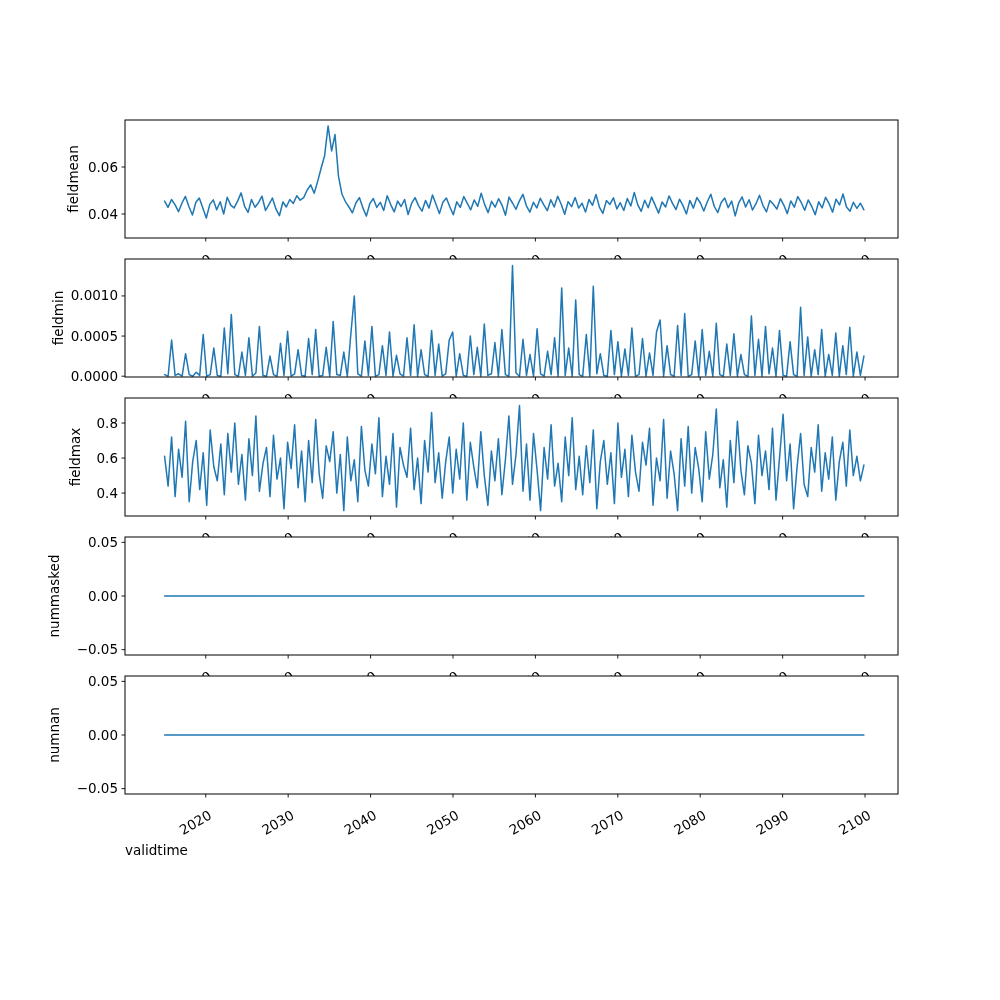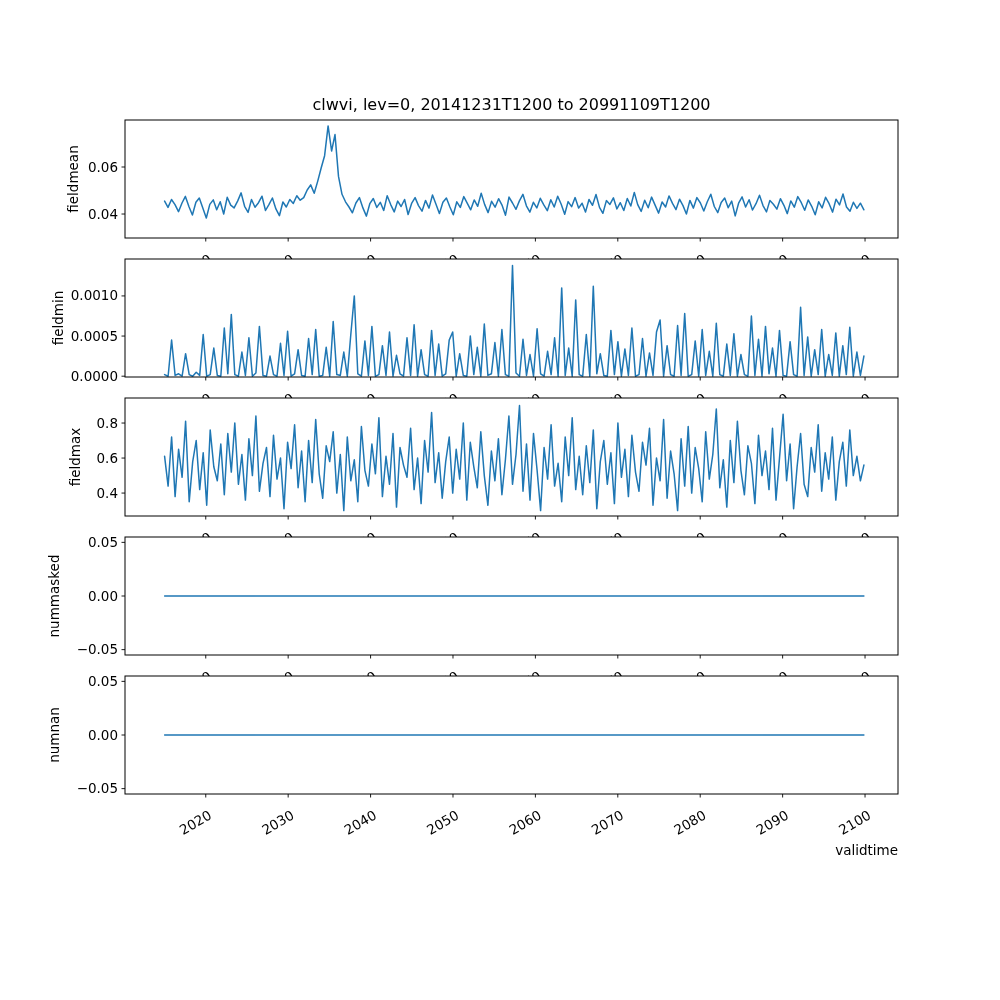--- a/index.html
+++ b/index.html
@@ -1,21 +1,21 @@
 <!DOCTYPE html>
 <html><head>
 <meta charset="utf-8">
 <style>
   html,body{margin:0;padding:0;background:#ffffff;}
   .fig{position:relative;width:1000px;height:1000px;background:#ffffff;overflow:hidden;
        font-family:"DejaVu Sans", sans-serif;color:#000;}
   svg text{font-family:"DejaVu Sans", sans-serif;fill:#000000;}
   .title{position:absolute;left:125px;width:773px;top:95px;text-align:center;
          font-size:16px;white-space:nowrap;}
-  .xlabel{position:absolute;left:125px;width:773px;top:842px;text-align:right;
+  .xlabel{position:absolute;left:125px;width:773px;top:842px;text-align:left;
           font-size:13.5px;}
   .ylabel{position:absolute;font-size:13.5px;white-space:nowrap;
           transform:translate(-50%,-50%) rotate(-90deg);}
 </style>
 </head>
 <body>
 
 <div class="fig">
   <svg id="chart-svg" width="1000" height="1000" viewBox="0 0 1000 1000">
       <g>
@@ -156,21 +156,20 @@
         <text x="624.8081023454156" y="818" text-anchor="end" font-size="13.5" transform="rotate(-30 624.8081023454156 818)">2070</text>
         <line x1="700.2174840085287" x2="700.2174840085287" y1="794" y2="797.5" stroke="#000000" stroke-width="0.9"></line>
         <text x="707.2174840085287" y="818" text-anchor="end" font-size="13.5" transform="rotate(-30 707.2174840085287 818)">2080</text>
         <line x1="782.6268656716417" x2="782.6268656716417" y1="794" y2="797.5" stroke="#000000" stroke-width="0.9"></line>
         <text x="789.6268656716417" y="818" text-anchor="end" font-size="13.5" transform="rotate(-30 789.6268656716417 818)">2090</text>
         <line x1="865.0362473347548" x2="865.0362473347548" y1="794" y2="797.5" stroke="#000000" stroke-width="0.9"></line>
         <text x="872.0362473347548" y="818" text-anchor="end" font-size="13.5" transform="rotate(-30 872.0362473347548 818)">2100</text>
       </g>
     </svg>
 
-  <div class="title">clwvi, lev=0, 20141231T1200 to 20991109T1200</div>
   <div class="xlabel">validtime</div>
 
   <div class="ylabel" style="left:73px;top:179px;">fieldmean</div>
   <div class="ylabel" style="left:58px;top:318px;">fieldmin</div>
   <div class="ylabel" style="left:75px;top:457px;">fieldmax</div>
   <div class="ylabel" style="left:54px;top:596px;">nummasked</div>
   <div class="ylabel" style="left:54px;top:735px;">numnan</div>
 </div>
 
 </body></html>

